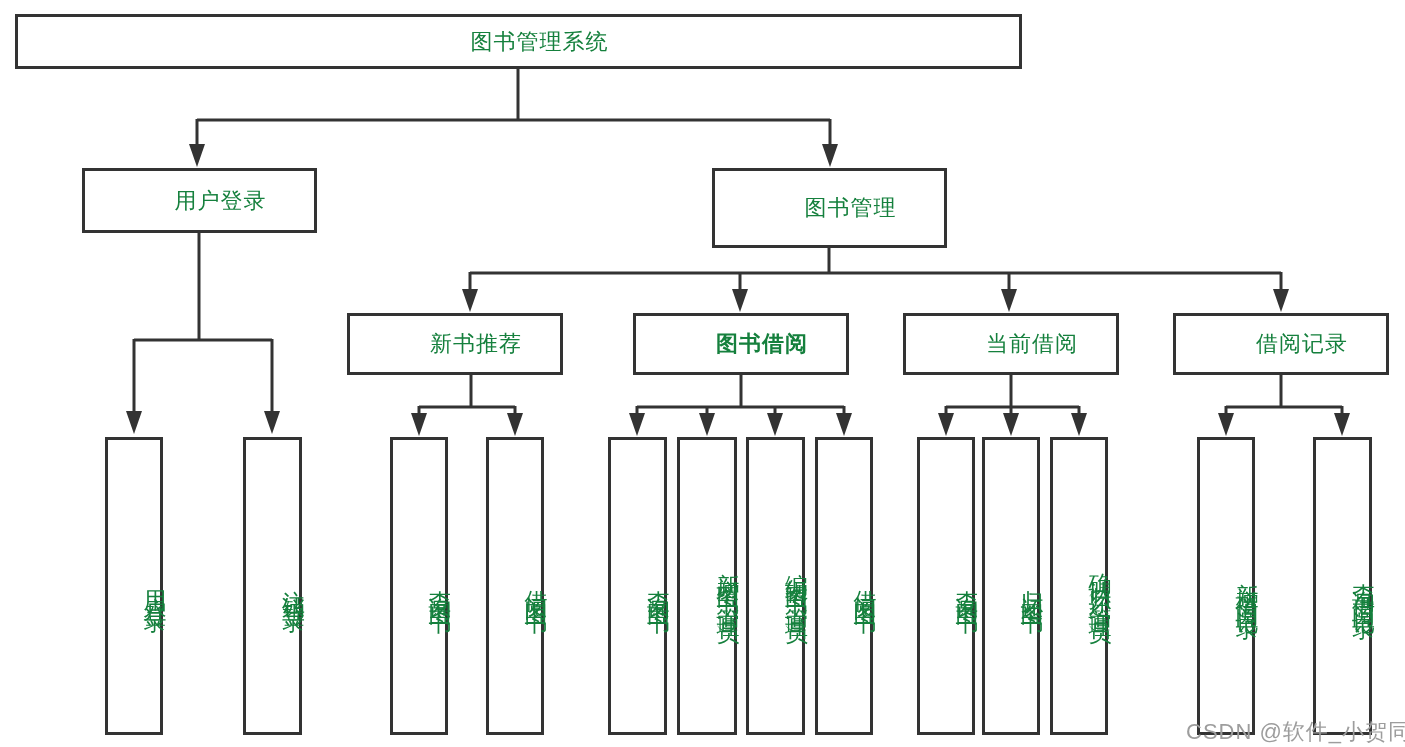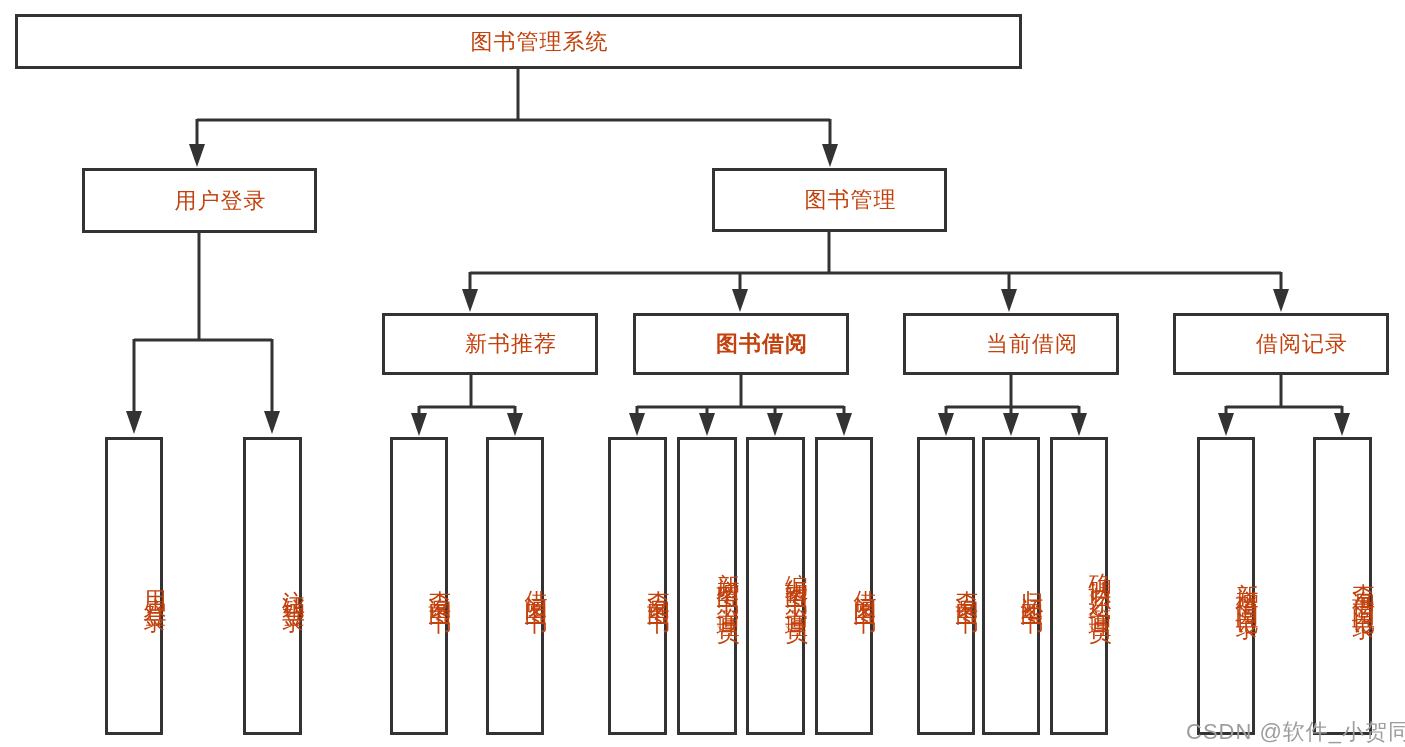--- a/index.html
+++ b/index.html
@@ -21,21 +21,21 @@
     top: 0;
     width: 1405px;
     height: 747px;
     z-index: 1;
   }
   .node {
     position: absolute;
     box-sizing: border-box;
     background: #ffffff;
     border: 3px solid #333333;
-    color: #c2410c;
+    color: #15803d;
     display: flex;
     align-items: center;
     justify-content: center;
     z-index: 2;
     font-size: 22px;
     letter-spacing: 1px;
     white-space: nowrap;
     padding-left: 42px;
   }
   .node.vertical {
@@ -128,23 +128,23 @@
       <path d="M1003 413 L1019 413 L1011 436 Z"></path>
       <path d="M1071 413 L1087 413 L1079 436 Z"></path>
       <path d="M1218 413 L1234 413 L1226 436 Z"></path>
       <path d="M1334 413 L1350 413 L1342 436 Z"></path>
     </g>
   </svg>
 
   <div class="node" style="left:15px; top:14px; width:1007px; height:55px;">图书管理系统</div>
 
   <div class="node" style="left:82px; top:168px; width:235px; height:65px;">用户登录</div>
-  <div class="node" style="left:712px; top:168px; width:235px; height:64px;">图书管理</div>
+  <div class="node" style="left:712px; top:168px; width:235px; height:80px;">图书管理</div>
 
-  <div class="node" style="left:382px; top:313px; width:216px; height:62px;">新书推荐</div>
+  <div class="node" style="left:347px; top:313px; width:216px; height:62px;">新书推荐</div>
   <div class="node" style="left:633px; top:313px; width:216px; height:62px;font-weight:bold;">图书借阅</div>
   <div class="node" style="left:1173px; top:313px; width:216px; height:62px;">借阅记录</div>
   <div class="node" style="left:903px; top:313px; width:216px; height:62px;">当前借阅</div>
 
   <div class="node vertical" style="left:105px; top:437px; width:58px; height:298px;">用户登录</div>
   <div class="node vertical" style="left:243px; top:437px; width:59px; height:298px;">注销登录</div>
 
   <div class="node vertical" style="left:390px; top:437px; width:58px; height:298px;">查询图书</div>
   <div class="node vertical" style="left:486px; top:437px; width:58px; height:298px;">借阅图书</div>
 

